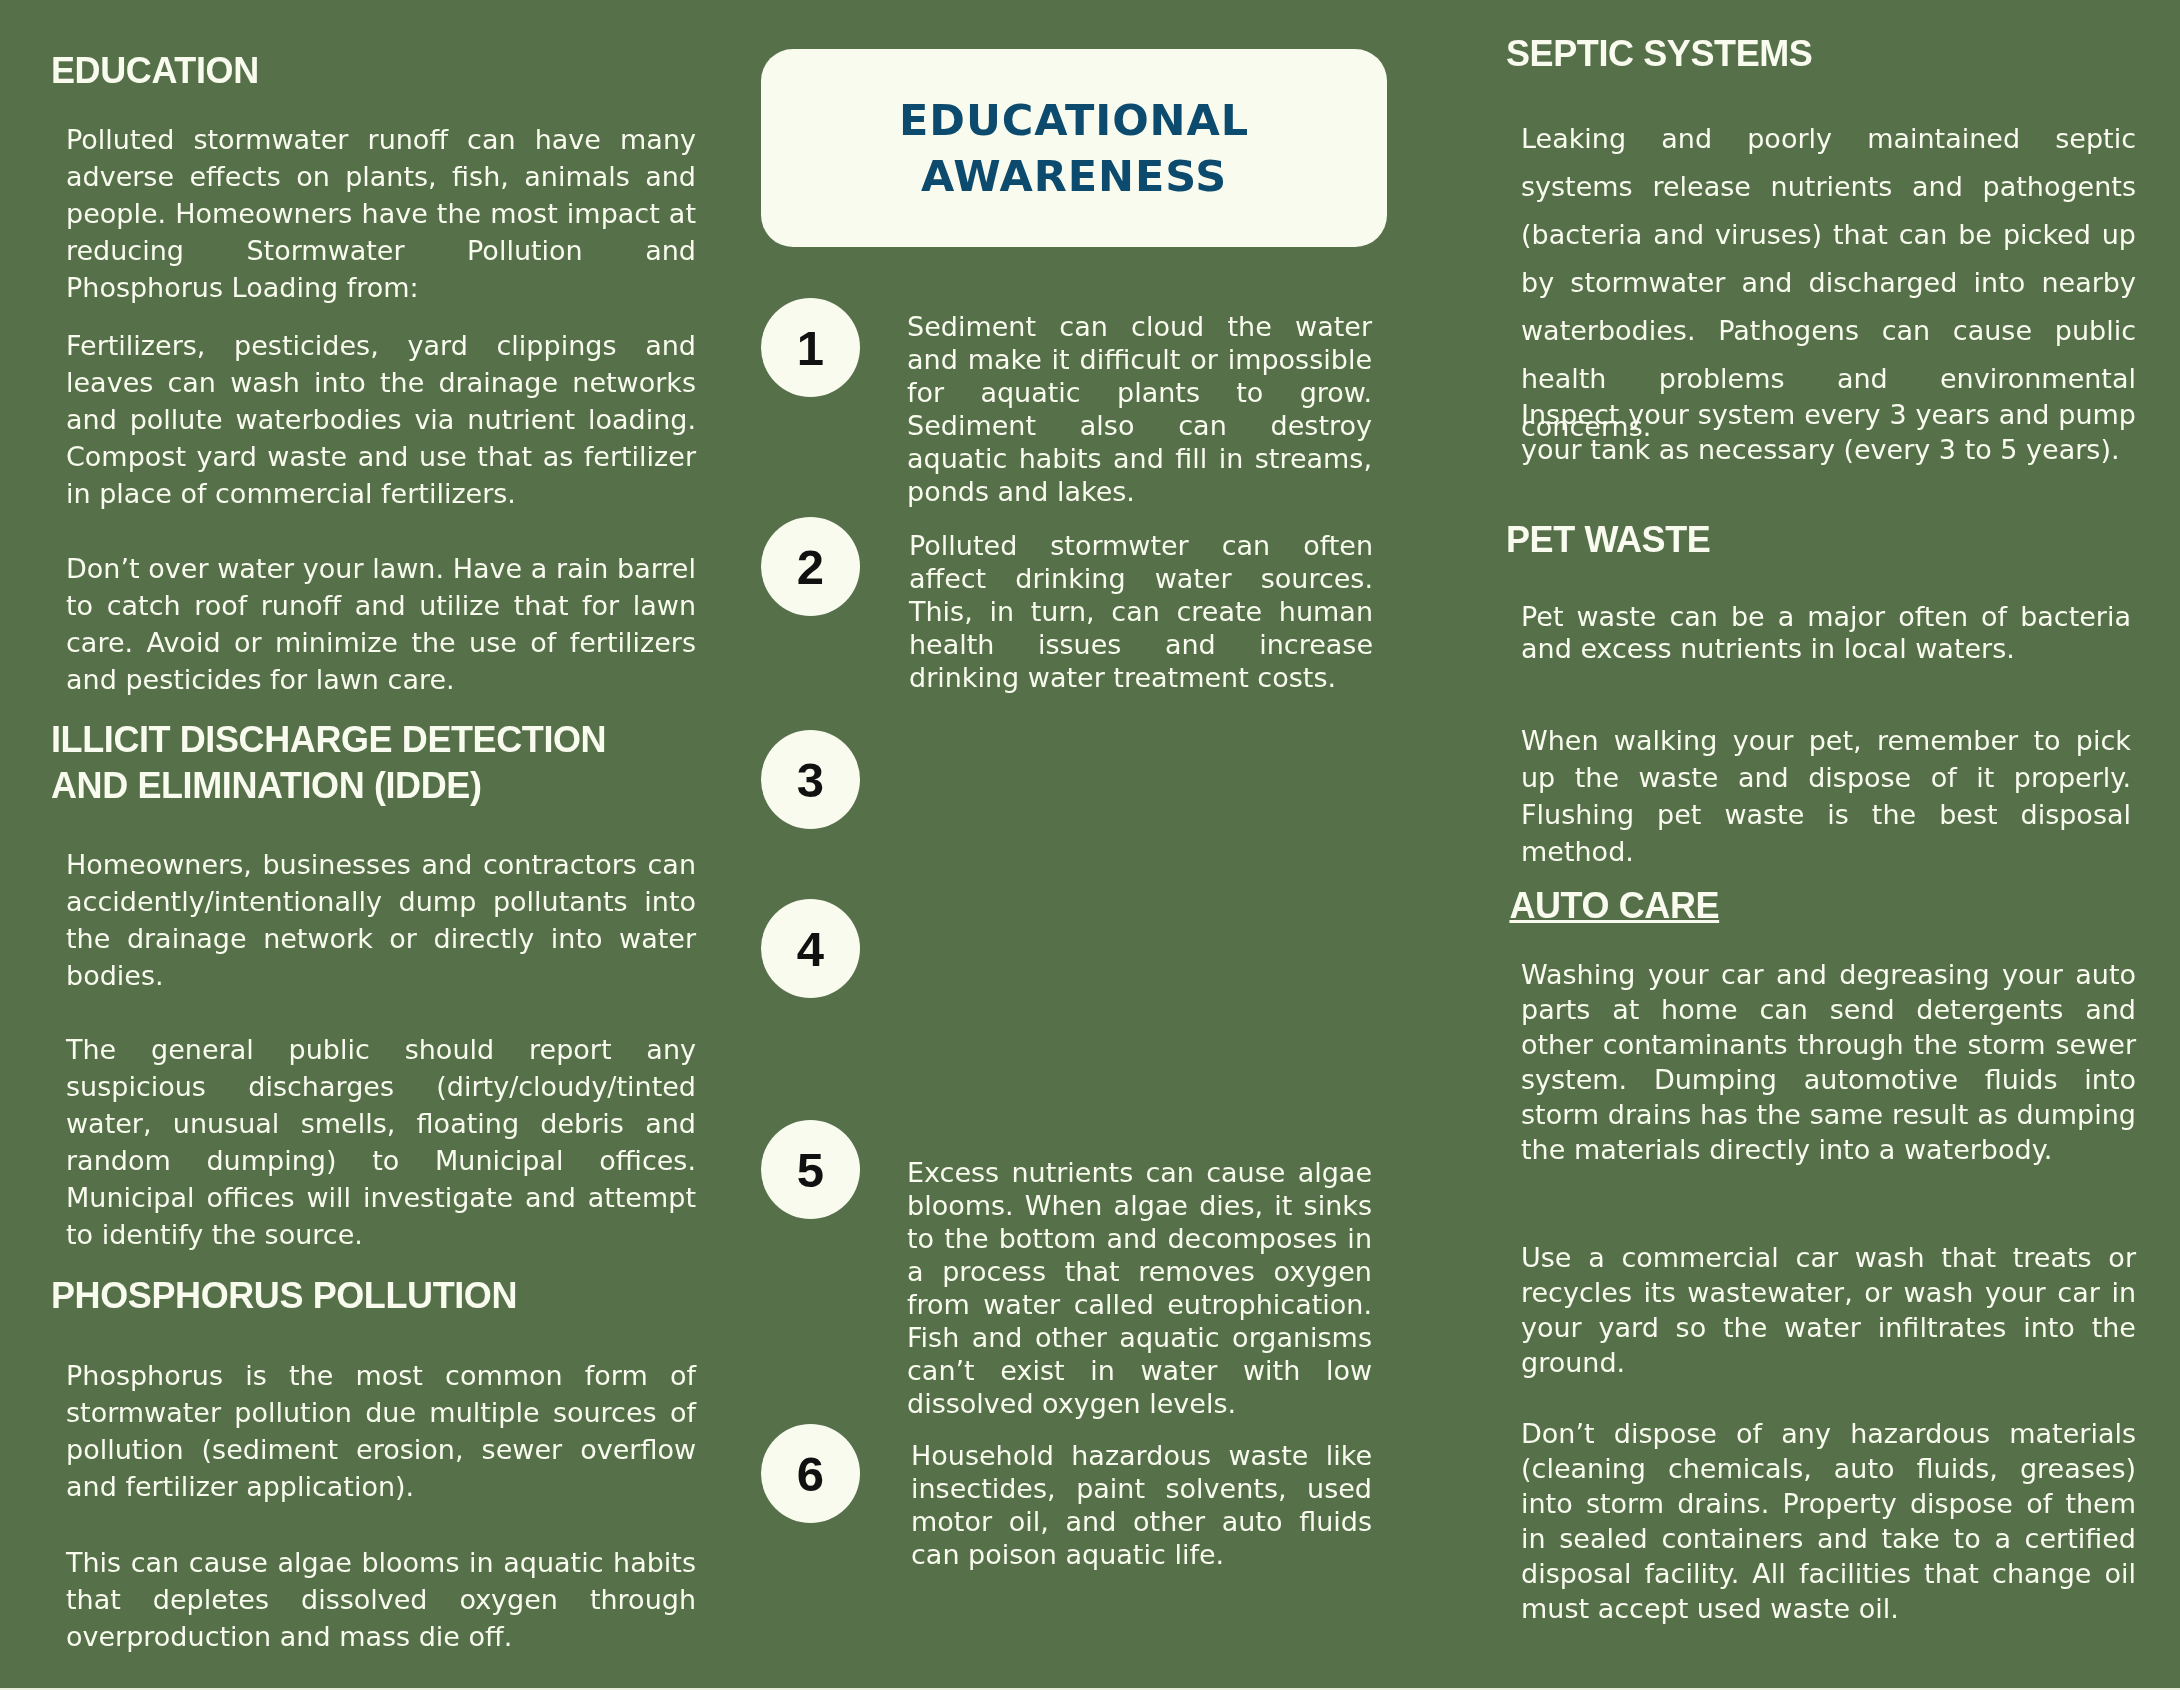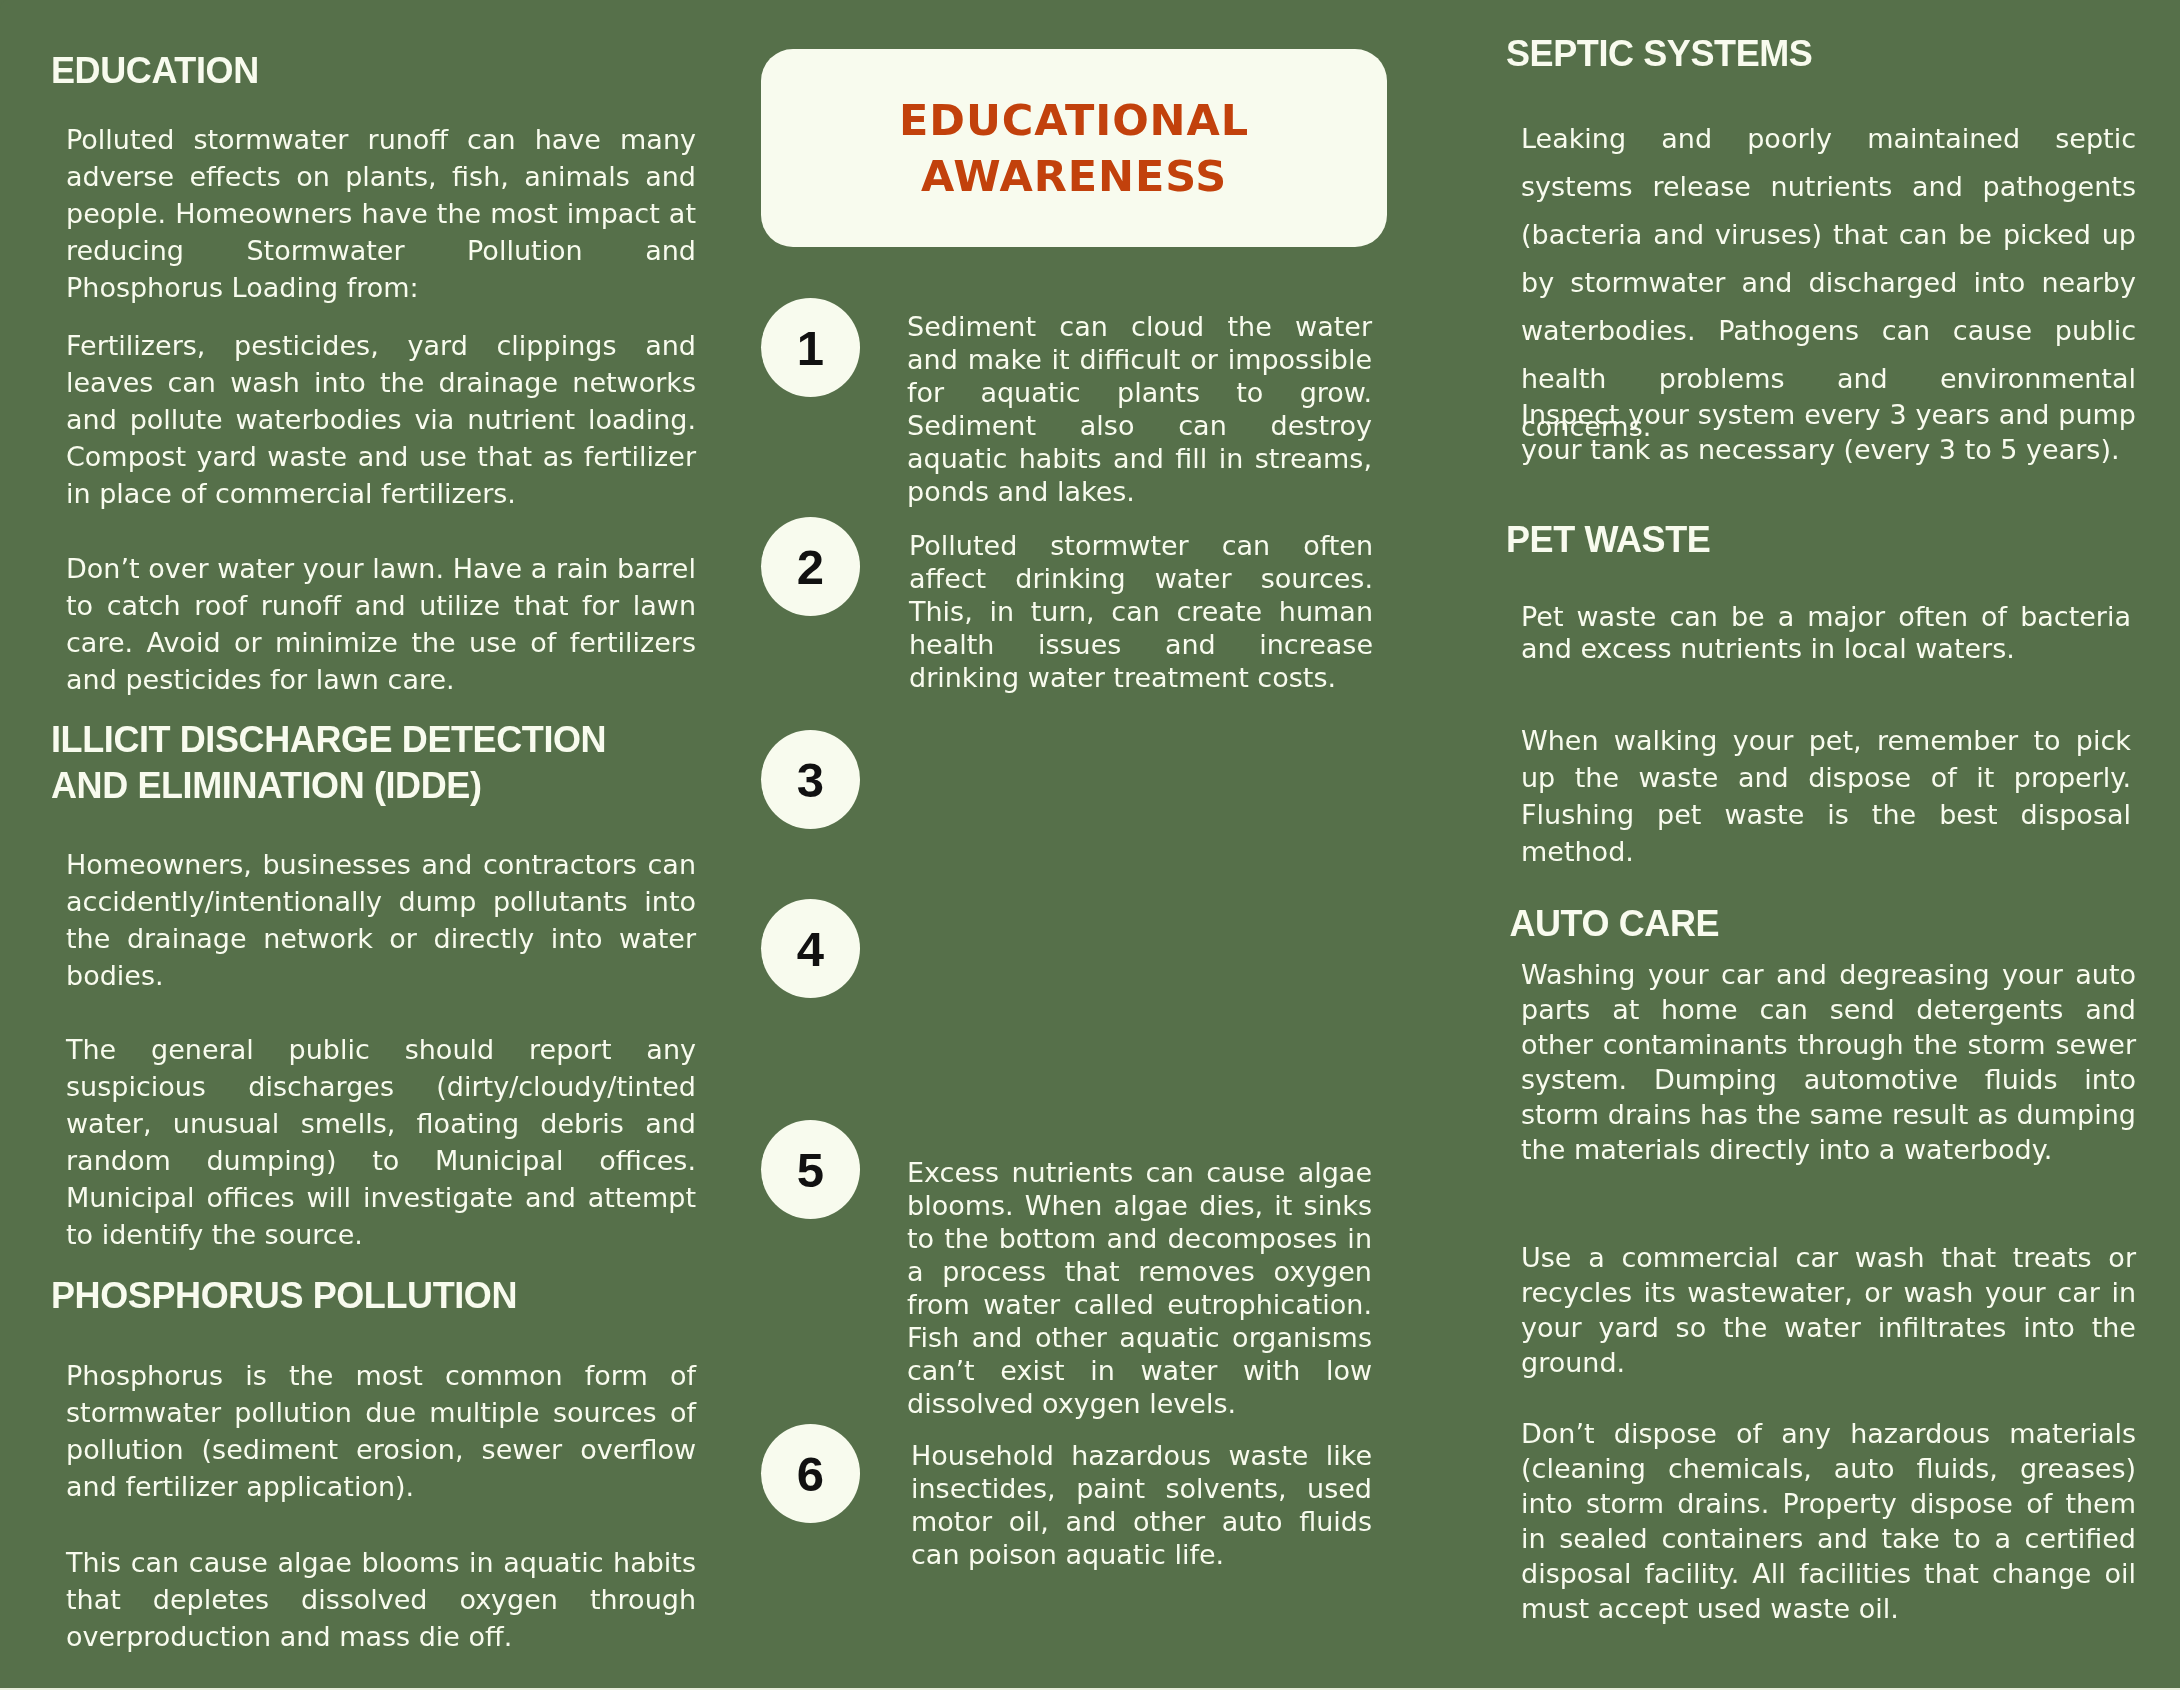--- a/index.html
+++ b/index.html
@@ -22,21 +22,21 @@
     font-size:27px; line-height:37px; margin:15px;
     text-align:justify; text-align-last:left; color:#F8FBEE;
   }
   .title-box {
     position:absolute; left:761px; top:49px; width:626px; height:198px;
     background:#F8FBEE; border-radius:32px;
     display:flex; flex-direction:column; align-items:center; justify-content:center;
   }
   .title-line {
     font-family:"DejaVu Sans", sans-serif; font-weight:700;
-    font-size:43px; line-height:56px; color:#c2410c; letter-spacing:0.9px;
+    font-size:43px; line-height:56px; color:#0c4a6e; letter-spacing:0.9px;
   }
   .badge {
     position:absolute; left:761px; width:99px; height:99px; border-radius:50%;
     background:#F8FBEE; display:flex; align-items:center; justify-content:center;
   }
   .badge span {
     font-family:"Liberation Sans", sans-serif; font-weight:700; font-size:49px; color:#111111;
   }
   .mtext { position:absolute; left:892px; width:495px; }
   .mtext .p { font-size:27px; line-height:33px; }
@@ -105,20 +105,20 @@
 
   <div class="col" style="left:1506px; top:0; width:615px;">
     <h2 class="h" style="position:absolute; top:30px;">SEPTIC SYSTEMS</h2>
     <p class="p" style="position:absolute; top:100px; width:615px; line-height:48px;">Leaking and poorly maintained septic systems release nutrients and pathogents (bacteria and viruses) that can be picked up by stormwater and discharged into nearby waterbodies.  Pathogens can cause public health problems and environmental concerns.</p>
     <p class="p" style="position:absolute; top:382px; width:615px; line-height:35px;">Inspect your system every 3 years and pump your tank as necessary (every 3 to 5 years).</p>
 
     <h2 class="h" style="position:absolute; top:516px;">PET WASTE</h2>
     <p class="p" style="position:absolute; top:586px; width:610px; line-height:31.5px;">Pet waste can be a major often of bacteria and excess nutrients in local waters.</p>
     <p class="p" style="position:absolute; top:707px; width:610px;">When walking your pet, remember to pick up the waste and dispose of it properly. Flushing pet waste is the best disposal method.</p>
 
-    <h2 class="h" style="position:absolute; top:900px; left:3.4px;">AUTO CARE</h2>
+    <h2 class="h" style="position:absolute; top:882px; left:3.4px;text-decoration:underline;">AUTO CARE</h2>
     <p class="p" style="position:absolute; top:942px; width:615px; line-height:35px;">Washing your car and degreasing your auto parts at home can send detergents and other contaminants through the storm sewer system.  Dumping automotive fluids into storm drains has the same result as dumping the materials directly into a waterbody.</p>
     <p class="p" style="position:absolute; top:1225px; width:615px; line-height:35px;">Use a commercial car wash that treats or recycles its wastewater, or wash your car in your yard so the water infiltrates into the ground.</p>
     <p class="p" style="position:absolute; top:1401px; width:615px; line-height:35px;">Don’t dispose of any hazardous materials (cleaning chemicals, auto fluids, greases) into storm drains.  Property dispose of them in sealed containers and take to a certified disposal facility.  All facilities that change oil must accept used waste oil.</p>
   </div>
 </div>
 <div class="bottom-line"></div>
 
 
 </body></html>

